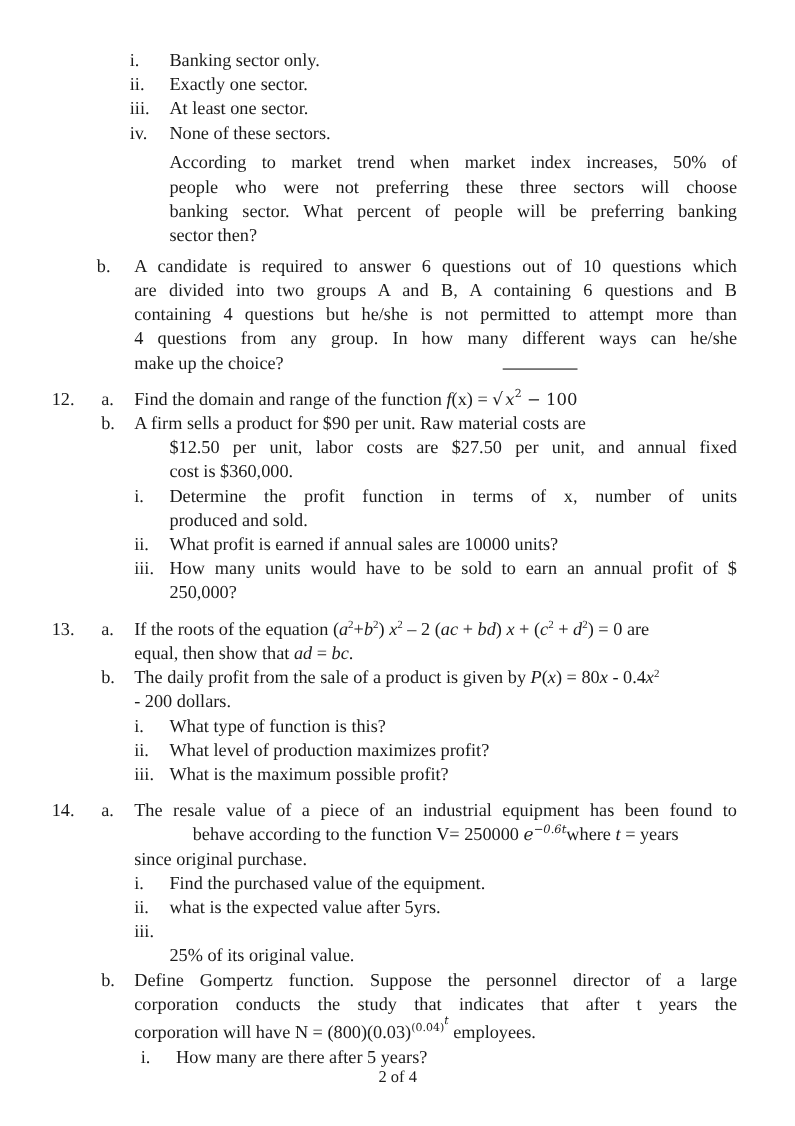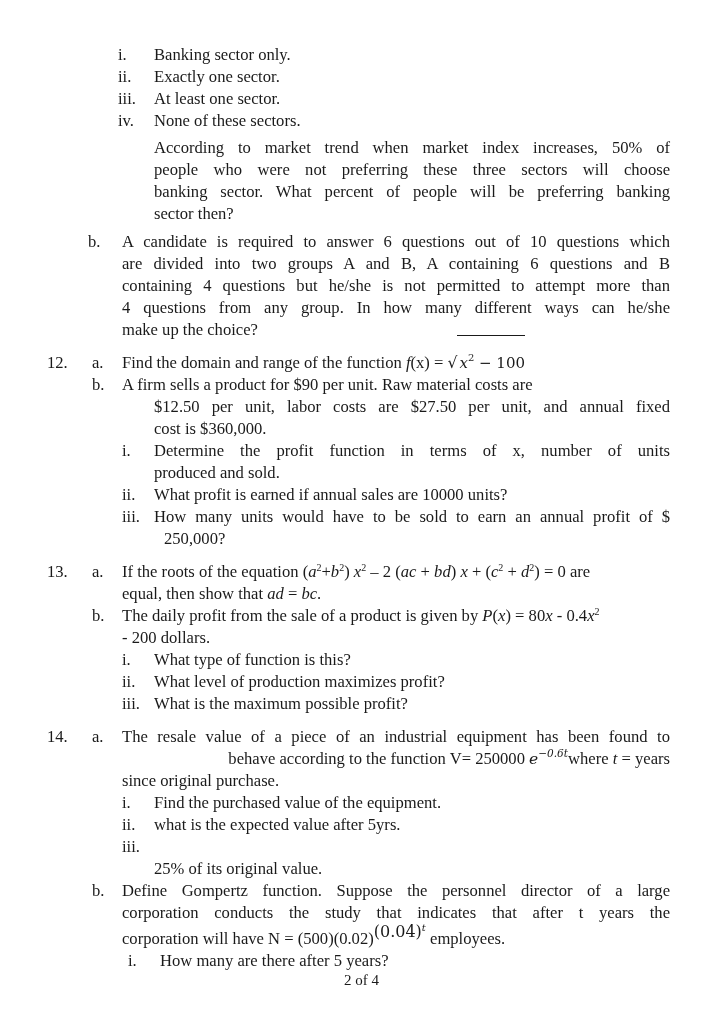--- a/index.html
+++ b/index.html
@@ -57,53 +57,53 @@
   <div class="just" style="left:154px;top:396px;width:516px">$12.50 per unit, labor costs are $27.50 per unit, and annual fixed</div>
   <div class="line" style="left:154px;top:418px">cost is $360,000.</div>
 
   <div class="lbl" style="left:122px;top:440px">i.</div>
   <div class="just" style="left:154px;top:440px;width:516px">Determine the profit function in terms of x, number of units</div>
   <div class="line" style="left:154px;top:462px">produced and sold.</div>
   <div class="lbl" style="left:122px;top:484px">ii.</div>
   <div class="line" style="left:154px;top:484px">What profit is earned if annual sales are 10000 units?</div>
   <div class="lbl" style="left:122px;top:506px">iii.</div>
   <div class="just" style="left:154px;top:506px;width:516px">How many units would have to be sold to earn an annual profit of $</div>
-  <div class="line" style="left:164px;top:528px">250,000?</div>
+  <div class="line" style="left:154px;top:528px">250,000?</div>
 
   <div class="lbl" style="left:47px;top:561px">13.</div>
   <div class="lbl" style="left:92px;top:561px">a.</div>
   <div class="line" style="left:122px;top:561px">If the roots of the equation (<i>a</i><sup>2</sup>+<i>b</i><sup>2</sup>) <i>x</i><sup>2</sup> – 2 (<i>ac</i> + <i>bd</i>) <i>x</i> + (<i>c</i><sup>2</sup> + <i>d</i><sup>2</sup>) = 0 are</div>
   <div class="line" style="left:122px;top:583px">equal, then show that <i>ad</i> = <i>bc</i>.</div>
   <div class="lbl" style="left:92px;top:605px">b.</div>
   <div class="line" style="left:122px;top:605px">The daily profit from the sale of a product is given by <i>P</i>(<i>x</i>) = 80<i>x</i> - 0.4<i>x</i><sup>2</sup></div>
   <div class="line" style="left:122px;top:627px">- 200 dollars.</div>
   <div class="lbl" style="left:122px;top:649px">i.</div>
   <div class="line" style="left:154px;top:649px">What type of function is this?</div>
   <div class="lbl" style="left:122px;top:671px">ii.</div>
   <div class="line" style="left:154px;top:671px">What level of production maximizes profit?</div>
   <div class="lbl" style="left:122px;top:693px">iii.</div>
   <div class="line" style="left:154px;top:693px">What is the maximum possible profit?</div>
 
   <div class="lbl" style="left:47px;top:726px">14.</div>
   <div class="lbl" style="left:92px;top:726px">a.</div>
   <div class="just" style="left:122px;top:726px;width:548px">The resale value of a piece of an industrial equipment has been found to</div>
-  <div class="line" style="left:122px;top:748px;width:548px;display:flex;justify-content:flex-end">
+  <div class="line" style="left:122px;top:748px;width:548px;display:flex;justify-content:center">
     <span><span>behave according to the function V= 250000</span> <span class="math it">e</span><span class="math it" style="font-size:10.5px;vertical-align:7px;line-height:0">−0.6t</span></span>
     <span>where <i>t</i> = years</span>
   </div>
   <div class="line" style="left:122px;top:770px">since original purchase.</div>
 
   <div class="lbl" style="left:122px;top:792px">i.</div>
   <div class="line" style="left:154px;top:792px">Find the purchased value of the equipment.</div>
   <div class="lbl" style="left:122px;top:814px">ii.</div>
   <div class="line" style="left:154px;top:814px">what is the expected value after 5yrs.</div>
   <div class="lbl" style="left:122px;top:836px">iii.</div>
   <div class="line" style="left:154px;top:858px">25% of its original value.</div>
 
   <div class="lbl" style="left:92px;top:880px">b.</div>
   <div class="just" style="left:122px;top:902px;width:548px">corporation conducts the study that indicates that after t years the</div>
   <div class="just" style="left:122px;top:880px;width:548px">Define Gompertz function. Suppose the personnel director of a large</div>
-  <div class="line" style="left:122px;top:928px"><span>corporation will have N = (500)(0.02)</span><span class="math" style="font-size:16px;vertical-align:7px;line-height:0">(0.04)</span><span class="math it" style="font-size:10px;vertical-align:13px;line-height:0">t</span><span> employees.</span></div>
+  <div class="line" style="left:122px;top:928px"><span>corporation will have N = (800)(0.03)</span><span class="math" style="font-size:10px;vertical-align:7px;line-height:0">(0.04)</span><span class="math it" style="font-size:10px;vertical-align:13px;line-height:0">t</span><span> employees.</span></div>
   <div class="lbl" style="left:128px;top:950px">i.</div>
   <div class="line" style="left:160px;top:950px">How many are there after 5 years?</div>
 
   <div class="footer">2 of 4</div>
 </div>
 
 </body></html>

